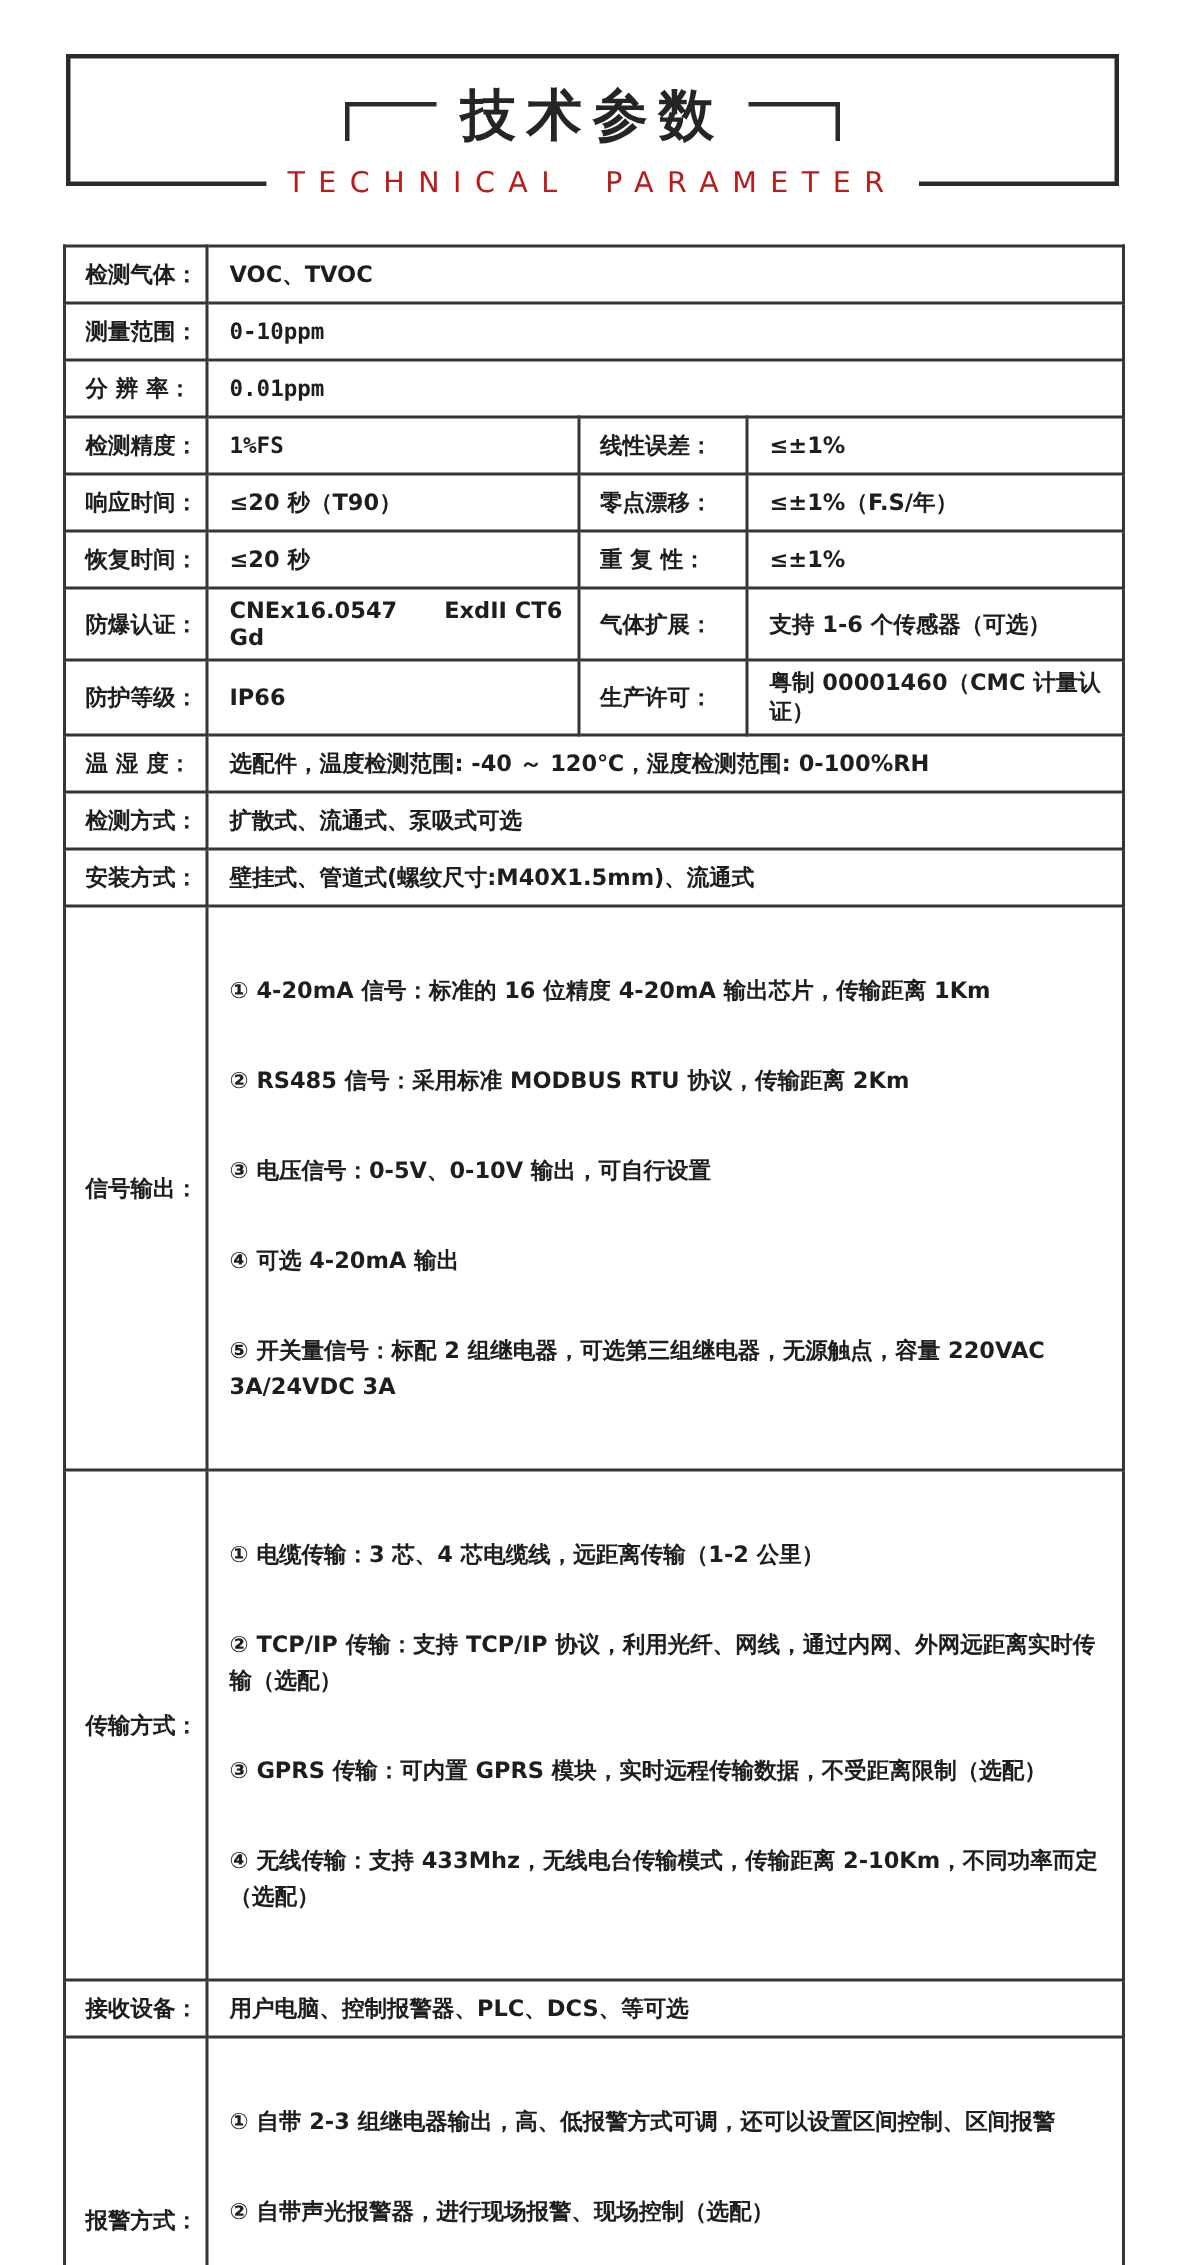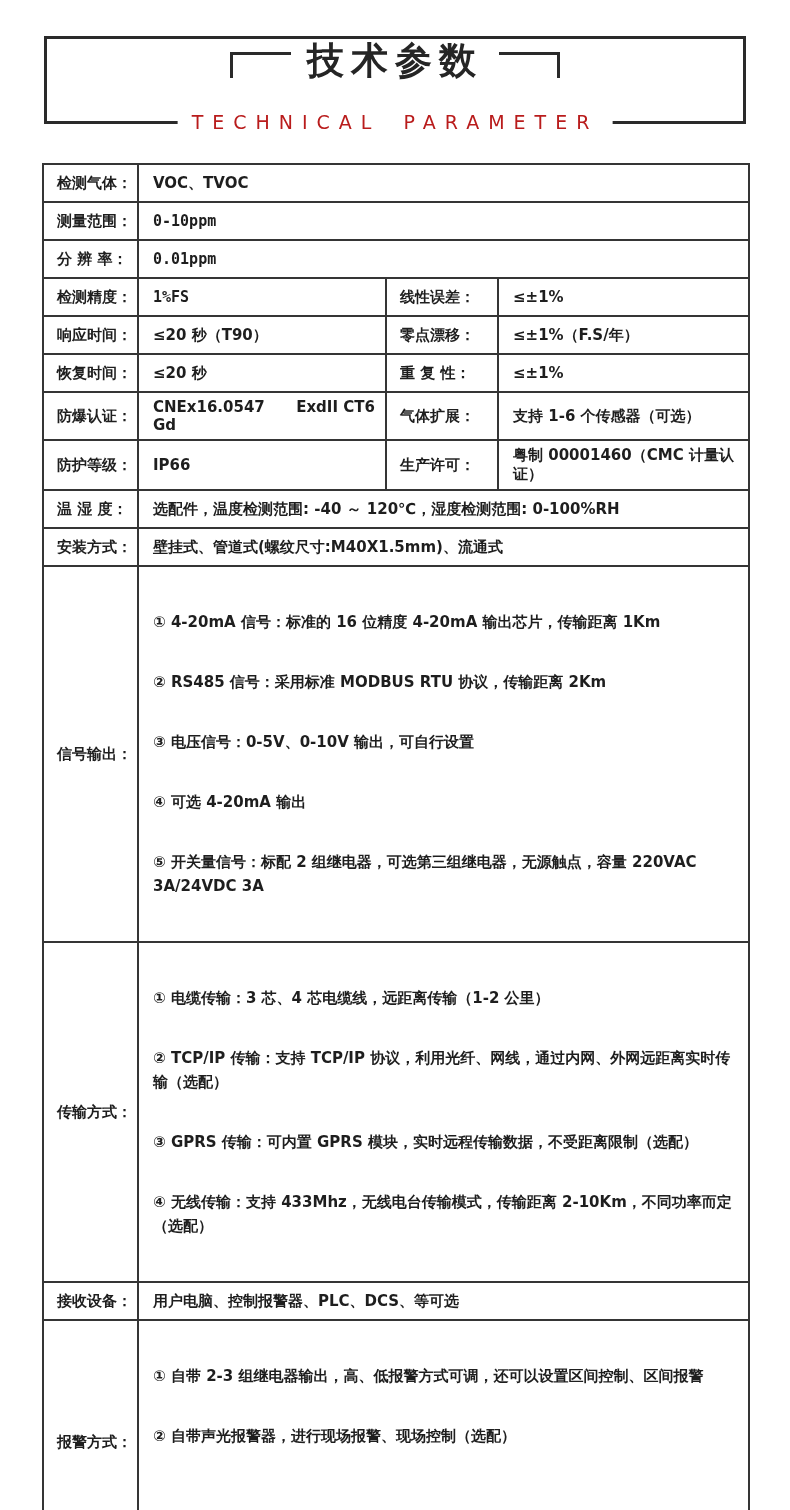--- a/index.html
+++ b/index.html
@@ -14,20 +14,21 @@
   
   .header-box{
     position:relative;
     margin:36px 44px 0 44px;
     height:82px;
     border:3px solid #2a2a2a;
     background:#fff;
   }
   .title-row{
     display:flex;justify-content:center;align-items:flex-start;
+    margin-top:16px;
   }
   .page-title{
     margin:0 16px;
     font-size:37px;line-height:44px;
     font-weight:800;
     letter-spacing:7px;
     color:#252525;
     white-space:nowrap;
   }
   .bracket{width:58px;height:23px;flex:0 0 auto;transform:translateY(13px);}
@@ -145,20 +146,24 @@
         <td class="val">IP66</td>
         <th class="lbl">生产许可：</th>
         <td class="val">粤制 00001460（CMC 计量认证）</td>
       </tr>
 
       <tr class="r">
         <th class="lbl">温 湿 度：</th>
         <td class="val" colspan="3">选配件，温度检测范围: -40 ～ 120℃，湿度检测范围: 0-100%RH</td>
       </tr>
       <tr class="r">
+        <th class="lbl">检测方式：</th>
+        <td class="val" colspan="3">扩散式、流通式、泵吸式可选</td>
+      </tr>
+      <tr class="r">
         <th class="lbl">安装方式：</th>
         <td class="val" colspan="3">壁挂式、管道式(螺纹尺寸:M40X1.5mm)、流通式</td>
       </tr>
 
       <tr>
         <th class="lbl">信号输出：</th>
         <td class="val multi" colspan="3">
           <div class="line">① 4-20mA 信号：标准的 16 位精度 4-20mA 输出芯片，传输距离 1Km</div>
           <div class="line">② RS485 信号：采用标准 MODBUS RTU 协议，传输距离 2Km</div>
           <div class="line">③ 电压信号：0-5V、0-10V 输出，可自行设置</div>

